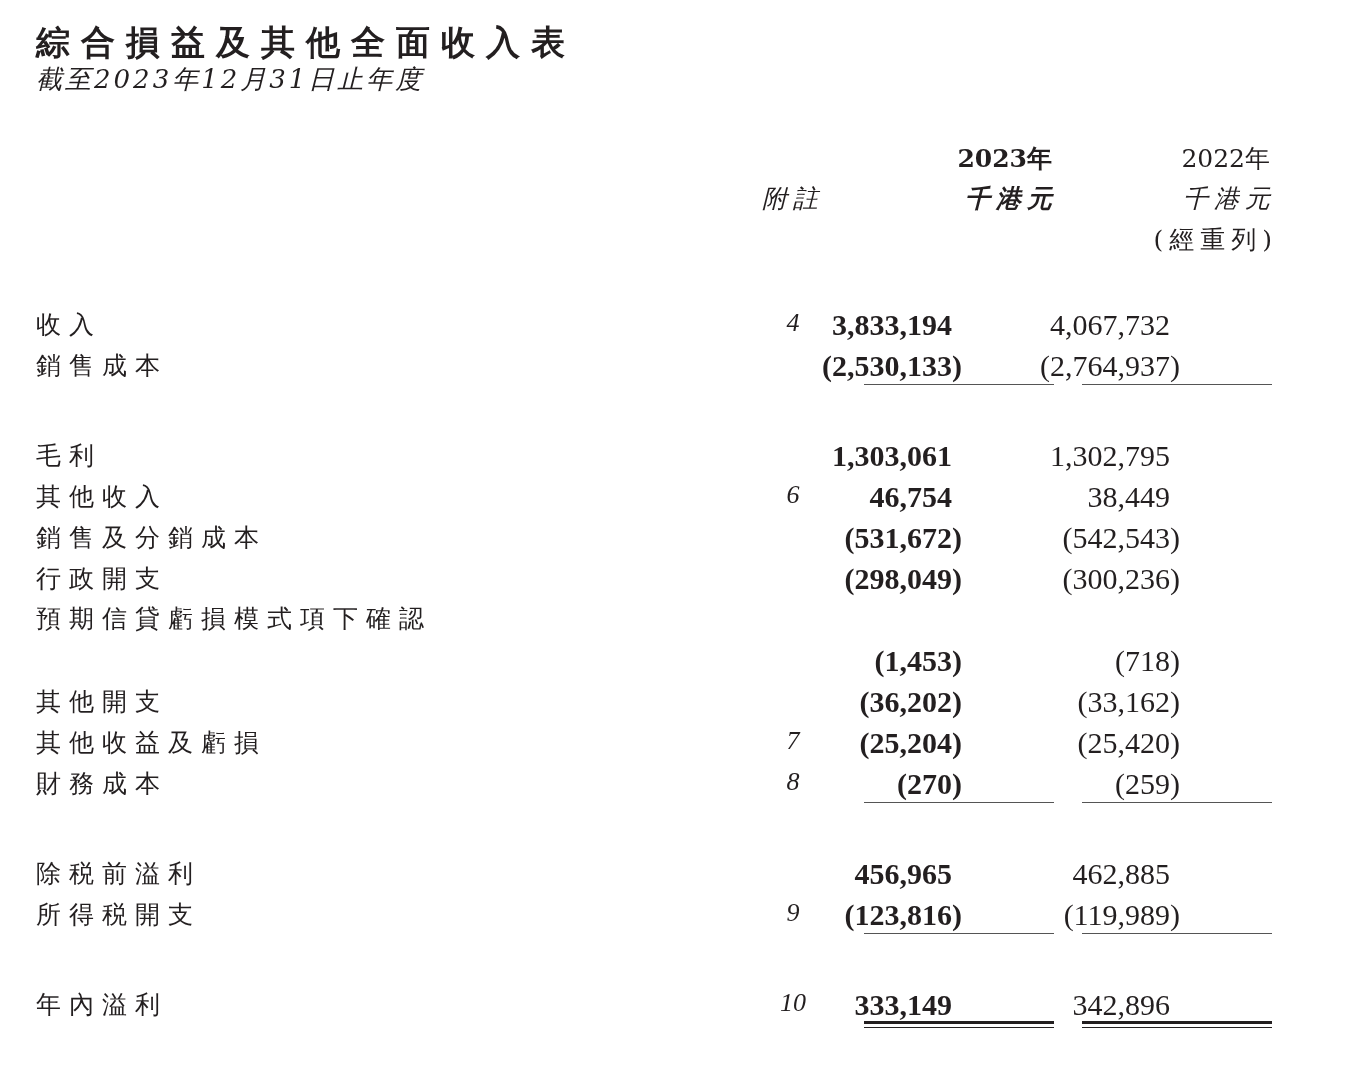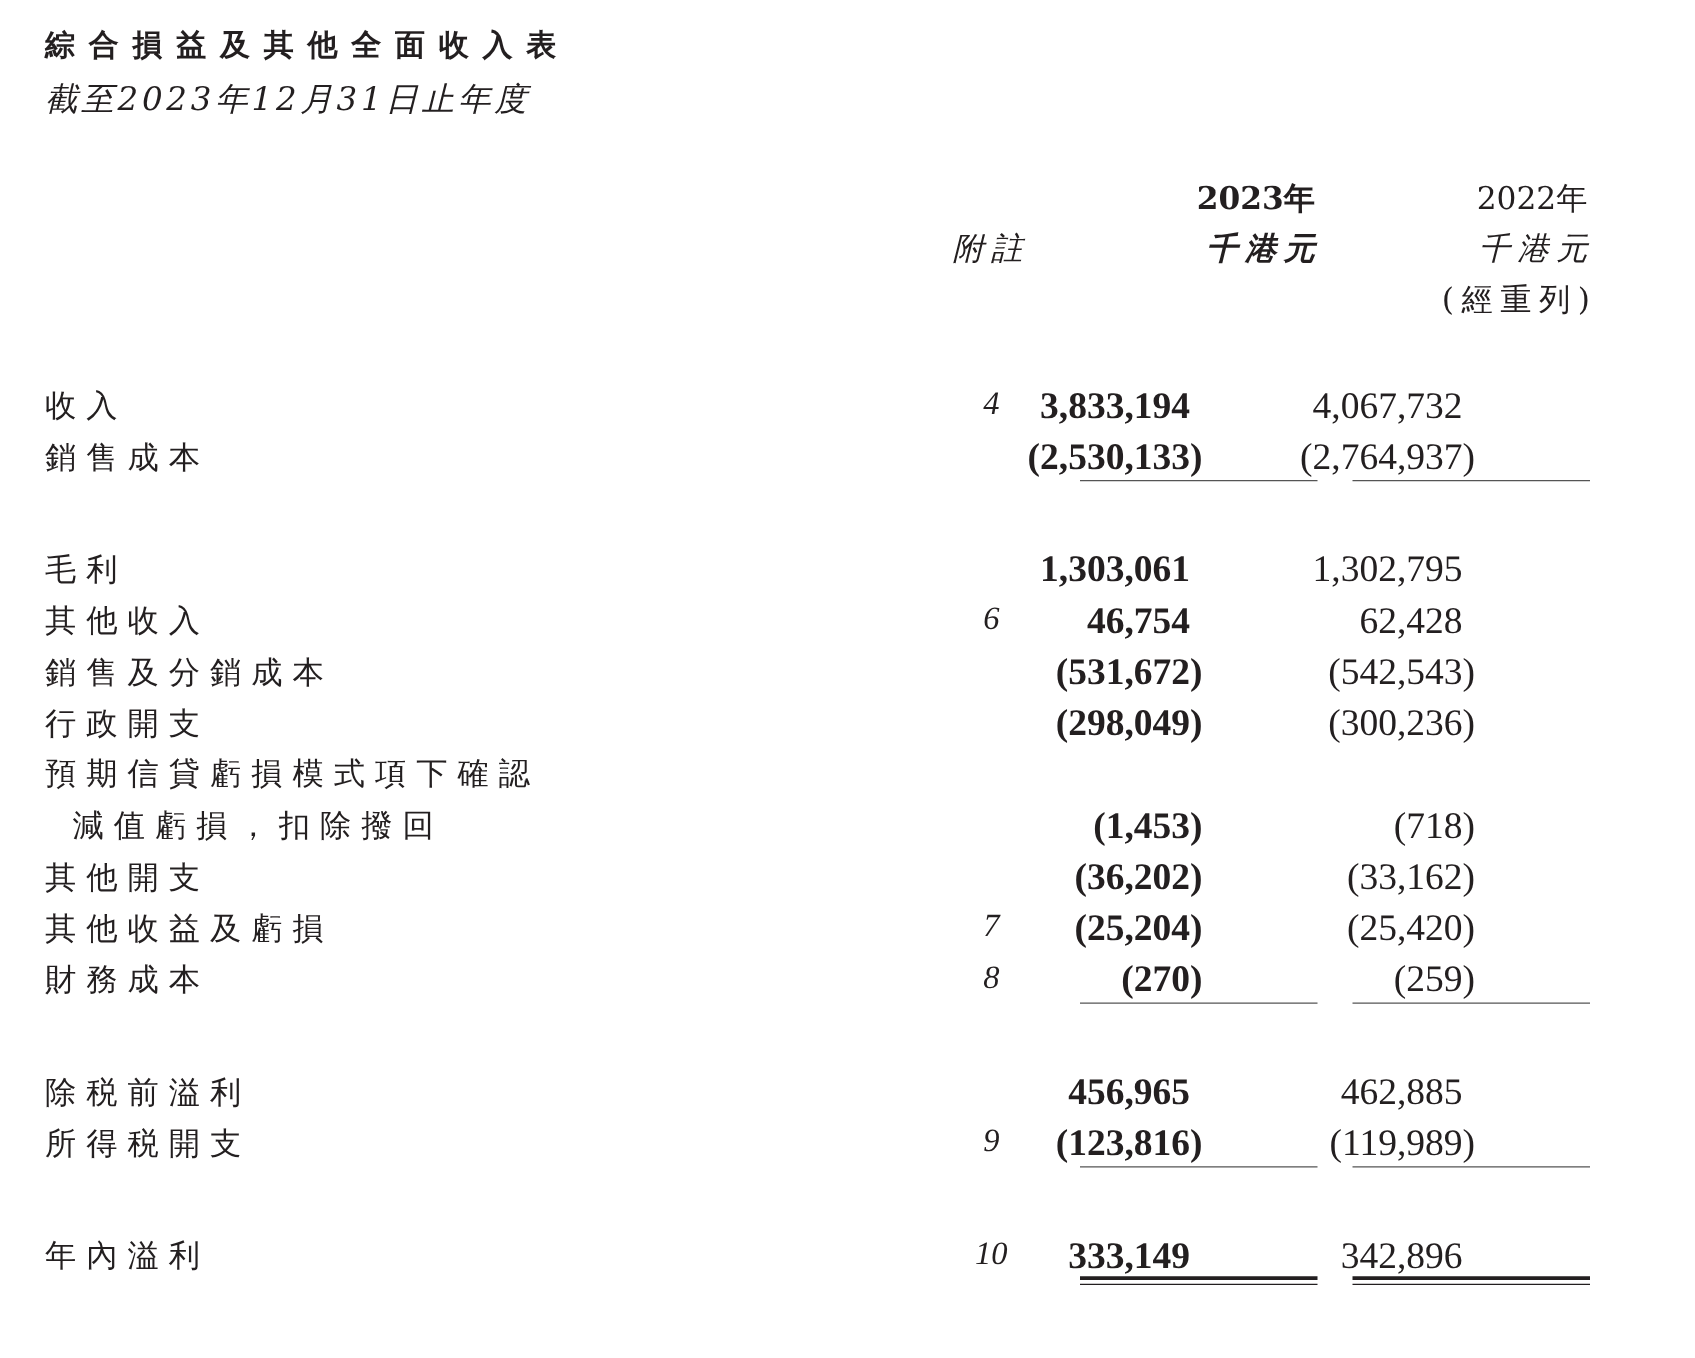--- a/index.html
+++ b/index.html
@@ -3,21 +3,21 @@
 <meta charset="utf-8">
 <style>
   html, body { margin: 0; padding: 0; background: #ffffff; }
   body {
     width: 1356px; height: 1086px; position: relative; overflow: hidden;
     font-family: "DejaVu Serif", "Liberation Serif", serif;
     color: #231f20;
   }
   .title {
     position: absolute; left: 36px; top: 20px;
-    font-size: 24px; font-weight: bold; letter-spacing: 11px;
+    font-size: 34px; font-weight: bold; letter-spacing: 11px;
     font-family: "DejaVu Serif", serif;
   }
   .subtitle {
     position: absolute; left: 36px; top: 62px;
     font-size: 26px; font-style: italic; letter-spacing: 3px;
     font-family: "DejaVu Serif", "Liberation Serif", serif;
   }
   .hdr { position: absolute; font-size: 25px; text-align: right; white-space: nowrap; }
   .hdr.bold { font-weight: bold; }
   .hdr.ital { font-style: italic; letter-spacing: 6px; }
@@ -84,21 +84,21 @@
   <span class="label">毛利</span>
   <span class="note"></span>
   <span class="v23 pos">1,303,061</span>
   <span class="v22 pos">1,302,795</span>
 </div>
 
 <div class="row" style="top:480px;">
   <span class="label">其他收入</span>
   <span class="note">6</span>
   <span class="v23 pos">46,754</span>
-  <span class="v22 pos">62,428</span>
+  <span class="v22 pos">38,449</span>
 </div>
 
 <div class="row" style="top:521px;">
   <span class="label">銷售及分銷成本</span>
   <span class="note"></span>
   <span class="v23 neg">(531,672)</span>
   <span class="v22 neg">(542,543)</span>
 </div>
 
 <div class="row" style="top:562px;">
@@ -106,21 +106,20 @@
   <span class="note"></span>
   <span class="v23 neg">(298,049)</span>
   <span class="v22 neg">(300,236)</span>
 </div>
 
 <div class="row" style="top:602px;">
   <span class="label">預期信貸虧損模式項下確認</span>
 </div>
 
 <div class="row" style="top:644px;">
-  <span class="label indent">減值虧損，扣除撥回</span>
   <span class="note"></span>
   <span class="v23 neg">(1,453)</span>
   <span class="v22 neg">(718)</span>
 </div>
 
 <div class="row" style="top:685px;">
   <span class="label">其他開支</span>
   <span class="note"></span>
   <span class="v23 neg">(36,202)</span>
   <span class="v22 neg">(33,162)</span>

